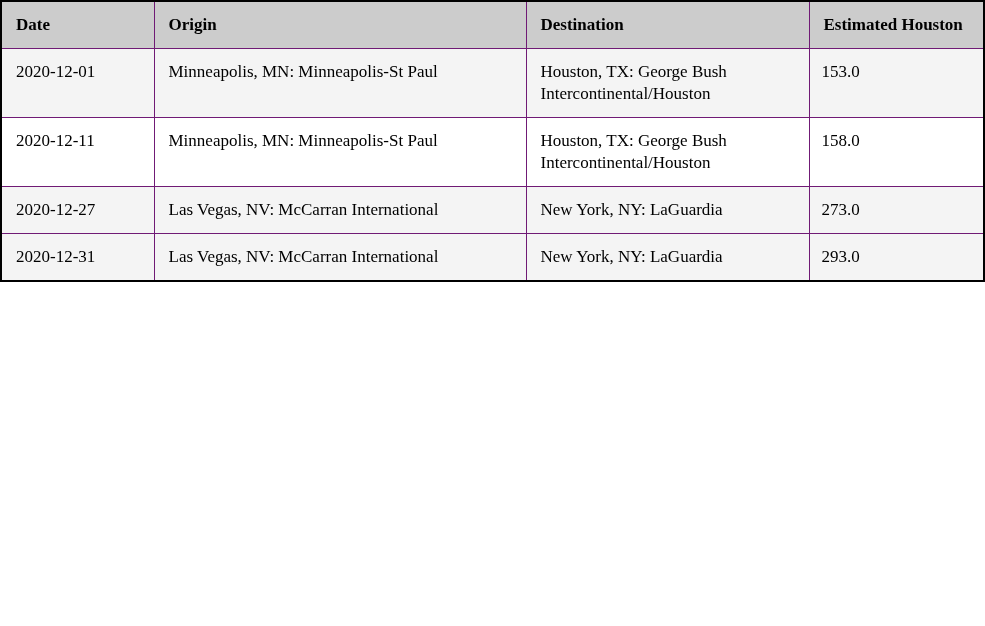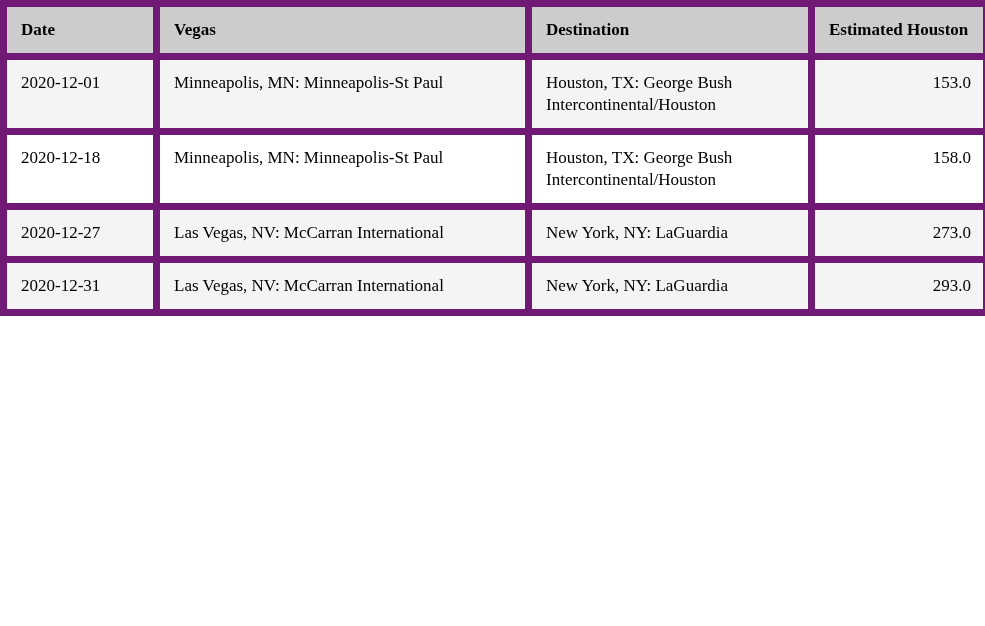--- a/index.html
+++ b/index.html
@@ -12,39 +12,39 @@
     width: 985px;
   }
   table.flights {
     border-collapse: collapse;
     width: 983px;
     table-layout: fixed;
     border: 2px solid #000000;
   }
   table.flights th,
   table.flights td {
-    border: 7px solid #701a75;
+    border: 1px solid #701a75;
     padding: 12px 12px 12px 14px;
     font-size: 17px;
     line-height: 22px;
     vertical-align: top;
     text-align: left;
     color: #000000;
     overflow: hidden;
   }
   table.flights th {
     background: #cccccc;
     font-weight: bold;
   }
   table.flights tr.shaded td {
     background: #f4f4f4;
     font-family: Liberation Serif, serif;
   }
   table.flights td.num {
-    text-align: right;
+    text-align: left;
     padding-left: 12px;
   }
   col.c-date { width: 153px; }
   col.c-origin { width: 372px; }
   col.c-dest { width: 283px; }
   col.c-dur { width: 175px; }
 </style>
 </head>
 <body>
 
@@ -52,34 +52,34 @@
   <table class="flights">
     <colgroup>
       <col class="c-date">
       <col class="c-origin">
       <col class="c-dest">
       <col class="c-dur">
     </colgroup>
     <thead>
       <tr>
         <th>Date</th>
-        <th>Vegas</th>
+        <th>Origin</th>
         <th>Destination</th>
         <th>Estimated Houston</th>
       </tr>
     </thead>
     <tbody>
         <tr class="shaded">
           <td>2020-12-01</td>
           <td>Minneapolis, MN: Minneapolis-St Paul</td>
           <td>Houston, TX: George Bush Intercontinental/Houston</td>
           <td class="num">153.0</td>
         </tr>
         <tr>
-          <td>2020-12-18</td>
+          <td>2020-12-11</td>
           <td>Minneapolis, MN: Minneapolis-St Paul</td>
           <td>Houston, TX: George Bush Intercontinental/Houston</td>
           <td class="num">158.0</td>
         </tr>
         <tr class="shaded">
           <td>2020-12-27</td>
           <td>Las Vegas, NV: McCarran International</td>
           <td>New York, NY: LaGuardia</td>
           <td class="num">273.0</td>
         </tr>

